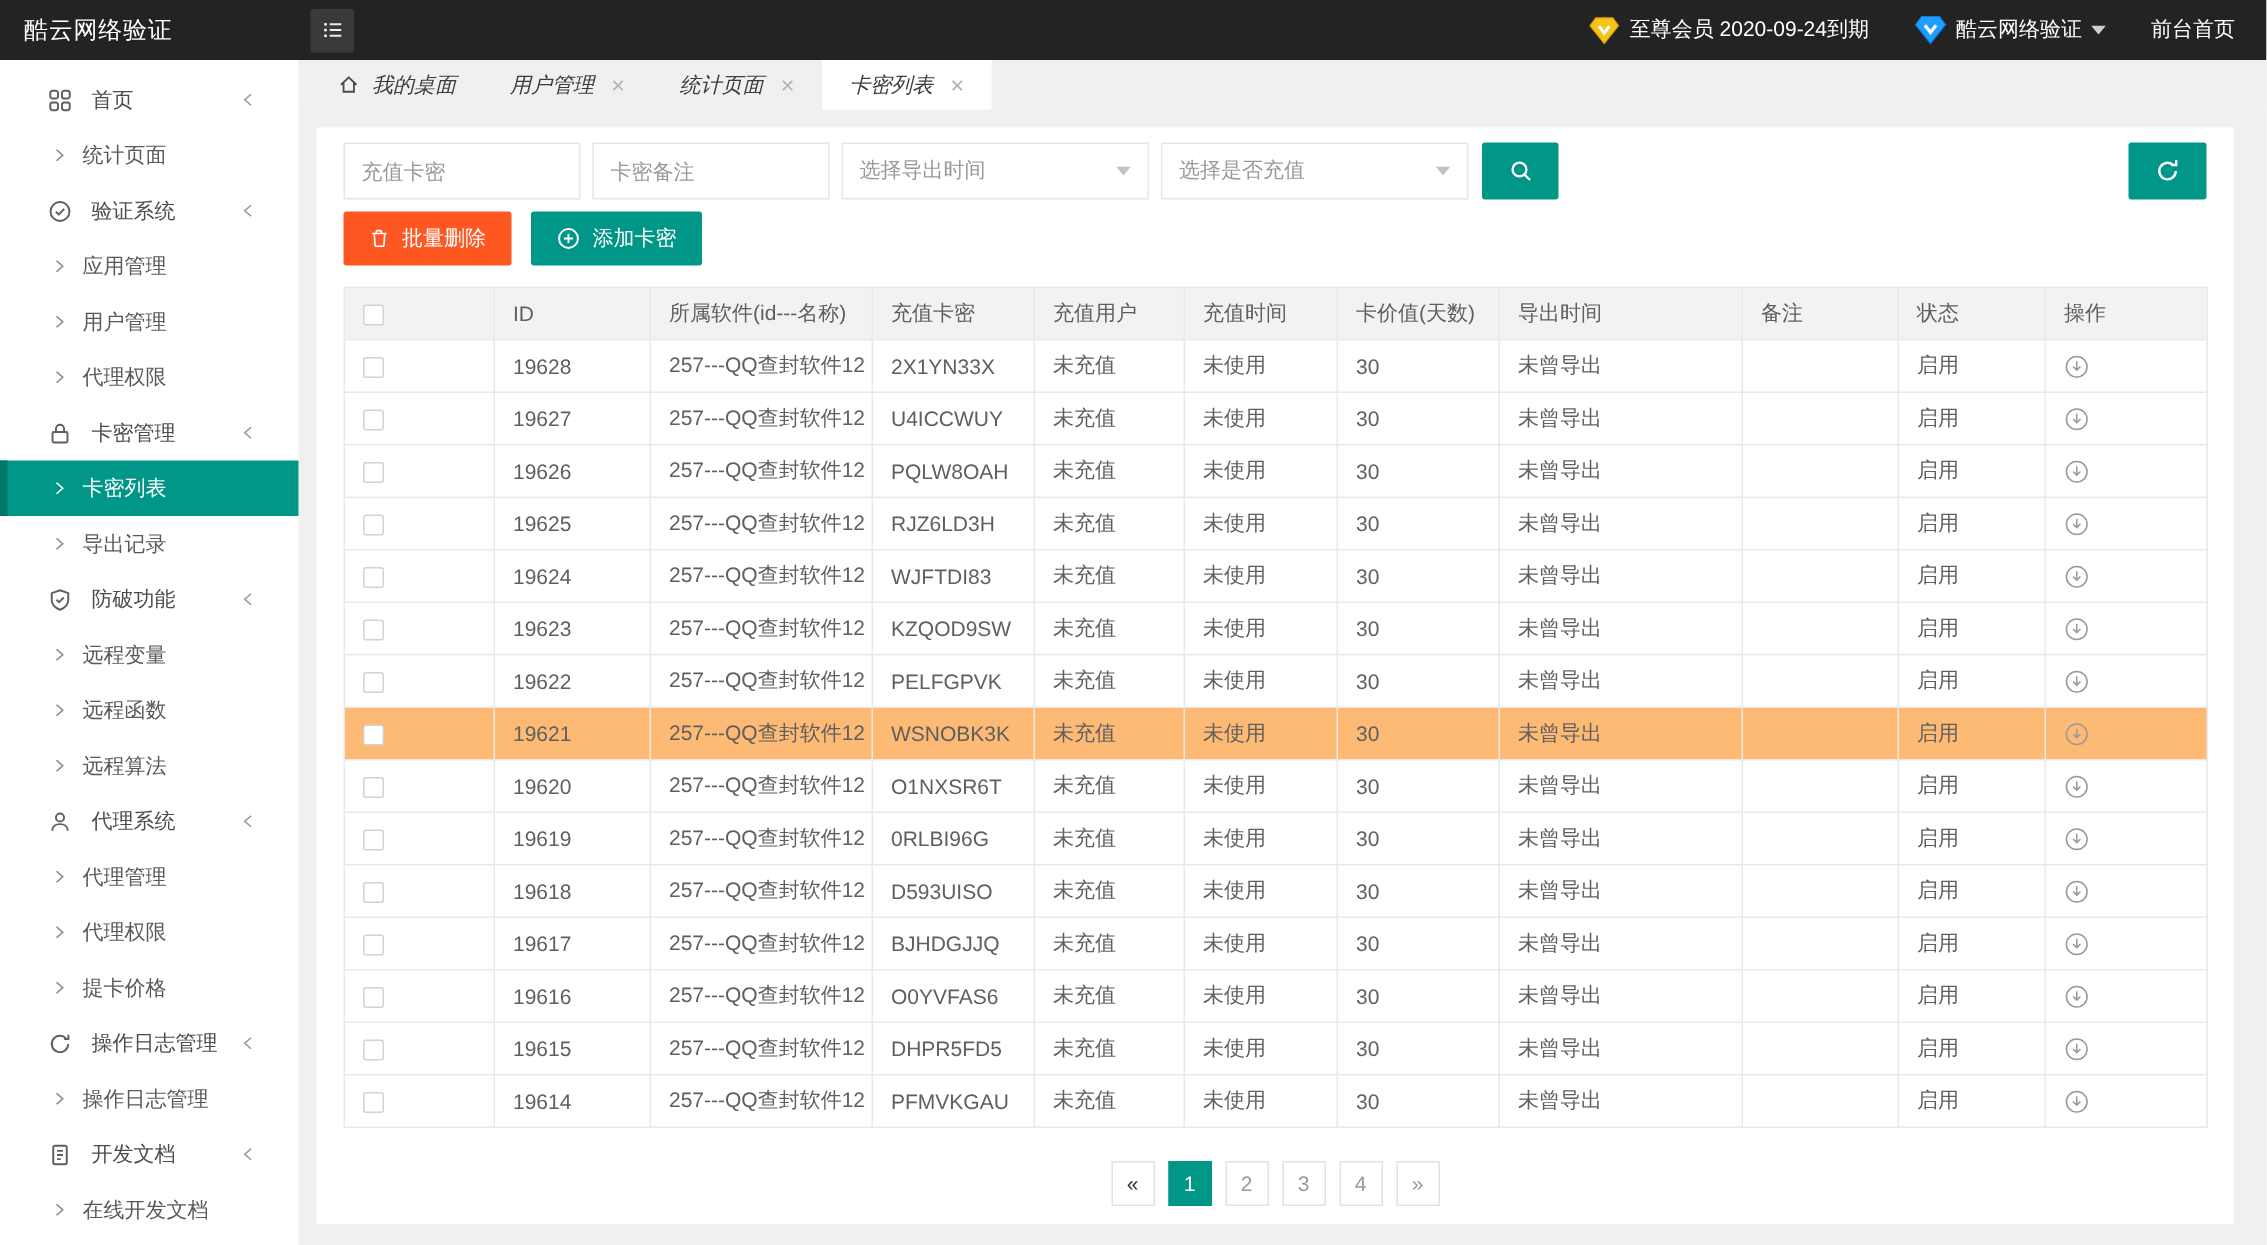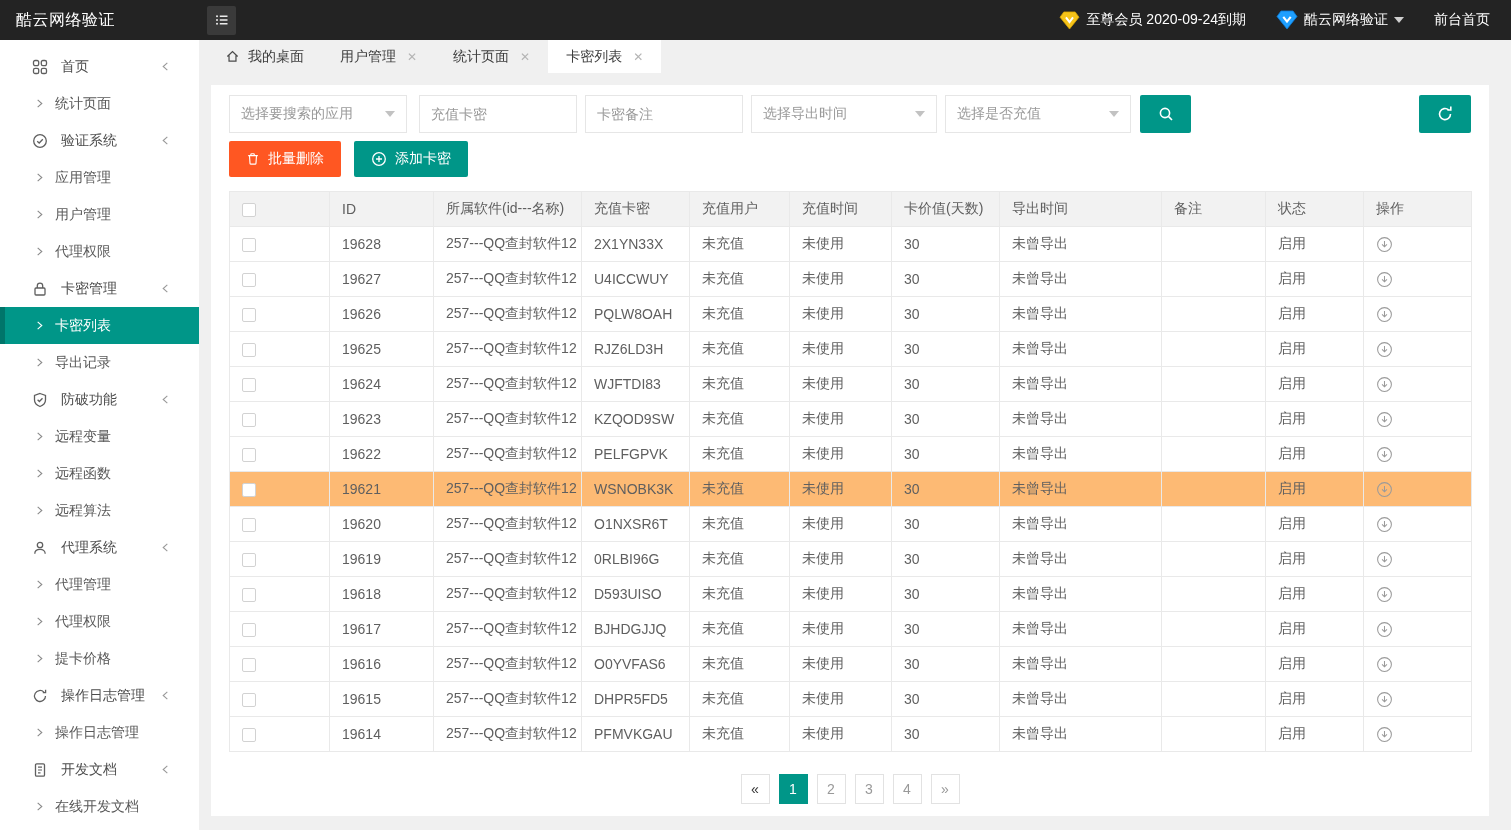--- a/index.html
+++ b/index.html
@@ -28,35 +28,35 @@
   .nav-icon { width:16px; height:16px; color:#5f5f5f; display:inline-flex; flex:none; }
   .parent .nav-label { margin-left:13px; }
   .nav-collapse { position:absolute; right:28px; color:#999; display:inline-flex; }
   .nav-item.child { padding-left:34px; color:#595959; }
   .nav-arrow { color:#8a8a8a; display:inline-flex; width:11px; flex:none; }
   .child .nav-label { margin-left:10px; }
   .nav-item.child.active { background:var(--accent,#009688); color:#fff; border-left:5px solid var(--accent-dark,#00756a); padding-left:29px; }
   .nav-item.child.active .nav-arrow { color:#fff; }
 
   
-  .tabbar { height:33px; display:flex; padding-left:8px; background:#f0f0f0; flex:none; }
+  .tabbar { height:33px; display:flex; padding-left:8px; background:#f0f0f0; flex:none;font-style:italic; }
   .tab { display:flex; align-items:center; padding:0 18px; color:#3c3c3c; cursor:pointer; white-space:nowrap; }
   .tab.active { background:#fff; }
   .tab-home { display:inline-flex; margin-right:8px; color:#4a4a4a; }
   .tab-close { margin-left:11px; color:#b4b4b4; font-size:12px; line-height:1; }
 
   
   .card { background:#fff; margin:12px 22px 14px 12px; height:731px; padding:10px 18px; }
 
   
   .filter-row { display:flex; align-items:center; }
   .select { height:38px; border:1px solid #e6e6e6; display:flex; align-items:center; justify-content:space-between;
             padding:0 11px; color:#999; cursor:pointer; background:#fff; }
   .select.s1 { width:178px; margin-right:12px; }
-  .select.s2 { width:186px; margin-right:8px; }
+  .select.s2 { width:205px; margin-right:8px; }
   .inp { height:38px; border:1px solid #e6e6e6; width:158px; margin-right:8px; padding:0 11px; color:#666;
          outline:none; font-size:14px; font-family:inherit; }
   .inp::placeholder { color:#999; }
   .btn { border:none; border-radius:2px; color:#fff; cursor:pointer; display:inline-flex; align-items:center;
          justify-content:center; font-size:14px; font-family:Liberation Sans, sans-serif; }
   .btn.search { width:51px; height:38px; background:var(--accent,#009688); margin-left:1px; }
   .btn.refresh { width:52px; height:38px; background:var(--accent,#009688); margin-left:auto; }
 
   
   .action-row { margin-top:8px; display:flex; gap:13px; }
@@ -363,28 +363,20 @@
         </div>
         <div class="tab active">
           <span>卡密列表</span>
           <span class="tab-close">✕</span>
         </div>
       </div>
 
     <div class="card">
 
       <div class="filter-row">
-        <div class="select s1">
-          <span>选择要搜索的应用</span>
-          <span class="ic">
-              <svg viewBox="0 0 10 6" width="10" height="6">
-                <polygon points="0,0 10,0 5,6" fill="#c2c2c2"></polygon>
-              </svg>
-            </span>
-        </div>
         <input class="inp" placeholder="充值卡密" style="">
         <input class="inp" placeholder="卡密备注" style="">
         <div class="select s2">
           <span>选择导出时间</span>
           <span class="ic">
               <svg viewBox="0 0 10 6" width="10" height="6">
                 <polygon points="0,0 10,0 5,6" fill="#c2c2c2"></polygon>
               </svg>
             </span>
         </div>

